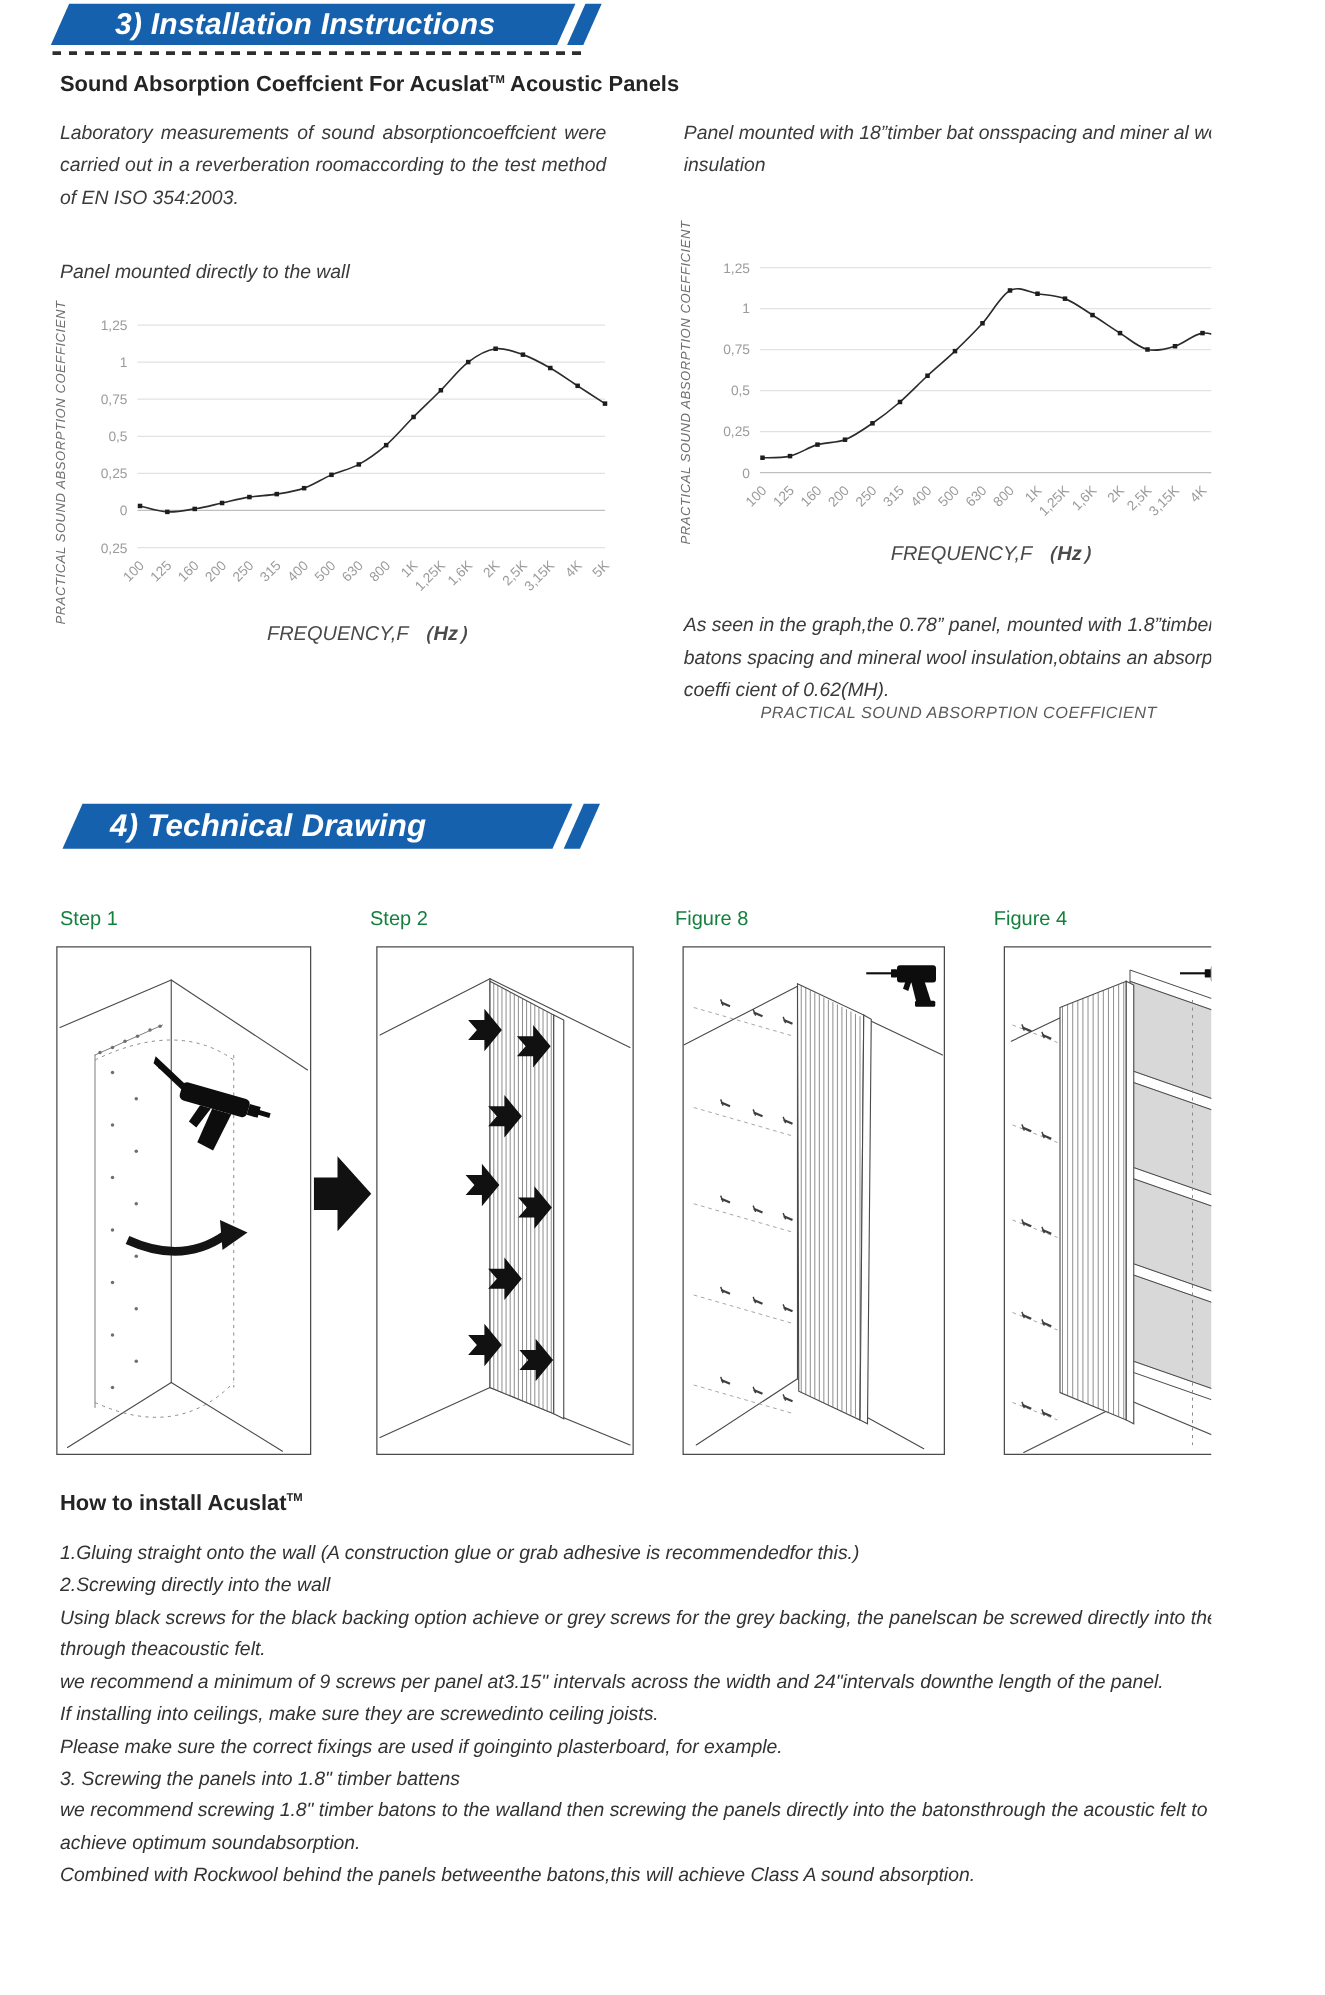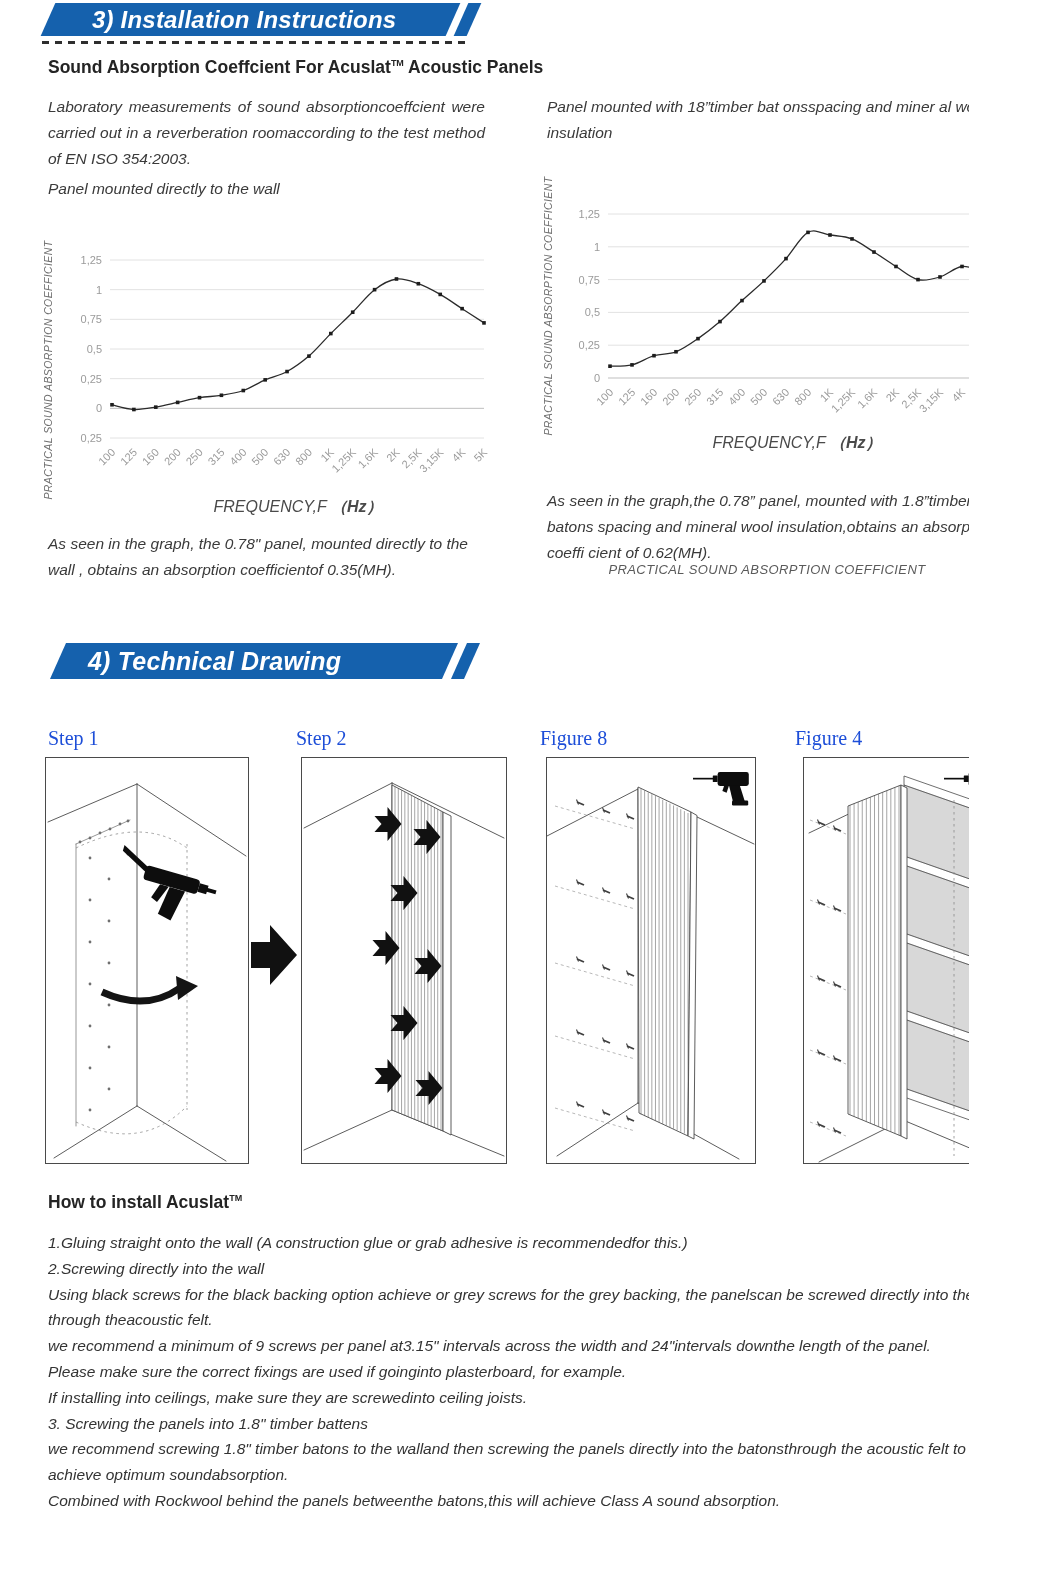--- a/index.html
+++ b/index.html
@@ -13,21 +13,21 @@
   .dashrow{position:absolute;height:3px;
            background:repeating-linear-gradient(90deg,#2e2e2e 0 7px,transparent 7px 13px);}
   
   .h1{position:absolute;font-weight:bold;font-size:17.5px;color:#242424;}
   sup.tm{font-size:9px;font-weight:bold;}
   .para{position:absolute;font-style:italic;font-size:15.5px;line-height:26px;color:#3a3a3a;}
   .just{text-align:justify;}
   .chart-title{position:absolute;font-style:italic;font-size:15.5px;color:#3a3a3a;}
   .caption{position:absolute;font-style:italic;font-size:13px;color:#5a5a5a;
            letter-spacing:0.4px;text-align:center;}
-  .figlabel{position:absolute;font-size:20px;color:#1d4ed8;font-family:Liberation Serif, serif;}
+  .figlabel{position:absolute;font-size:16px;color:#15803d;}
   .install-head{position:absolute;font-weight:bold;font-size:17.5px;color:#242424;}
   .install-lines{position:absolute;font-style:italic;font-size:15.5px;line-height:25.8px;color:#333;}
   .install-lines p{margin:0;}
   
   svg.chart{position:absolute;overflow:visible;}
   svg.chart text.tick{font-family:"Liberation Sans",sans-serif;font-size:11px;fill:#9b9b9b;}
   svg.chart text.ylab{font-family:"Liberation Sans",sans-serif;font-style:italic;font-size:10.5px;
                       fill:#6f6f6f;letter-spacing:0.4px;}
   svg.chart text.xlab{font-family:"Liberation Sans",sans-serif;font-style:italic;font-size:16px;fill:#4a4a4a;}
   svg.chart tspan.xlab-units{font-weight:bold;}
@@ -81,21 +81,21 @@
     <div class="banner-bg" style="left:421px;width:13px;"></div>
     <div class="banner-text" style="left:52px;font-size:24px;line-height:33px;">3) Installation Instructions</div>
   </div>
   <div class="dashrow" style="left:42px;top:41px;width:428px;"></div>
 
   <div class="h1" style="left:48px;top:57px;"><span>Sound Absorption Coeffcient  For Acuslat</span><sup class="tm">TM</sup><span> Acoustic Panels</span></div>
 
   <div class="para just" style="left:48px;top:94px;width:437px;">Laboratory measurements of sound absorptioncoeffcient were carried out in a reverberation roomaccording to the test method of EN ISO 354:2003.</div>
   <div class="para" style="left:547px;top:94px;width:452px;">Panel mounted with 18”timber bat onsspacing and miner al wool insulation</div>
 
-  <div class="chart-title" style="left:48px;top:180px;">Panel mounted directly to the wall</div>
+  <div class="chart-title" style="left:48px;top:209px;">Panel mounted directly to the wall</div>
   <svg class="chart" style="left:40px;top:222px;" width="460" height="300" viewBox="0 0 460 300">
       <line x1="70" y1="38" x2="444" y2="38" stroke="#e2e2e2" stroke-width="1"></line>
       <text x="62" y="42" text-anchor="end" class="tick">1,25</text>
       <line x1="70" y1="67.66666666666667" x2="444" y2="67.66666666666667" stroke="#e2e2e2" stroke-width="1"></line>
       <text x="62" y="71.66666666666667" text-anchor="end" class="tick">1</text>
       <line x1="70" y1="97.33333333333334" x2="444" y2="97.33333333333334" stroke="#e2e2e2" stroke-width="1"></line>
       <text x="62" y="101.33333333333334" text-anchor="end" class="tick">0,75</text>
       <line x1="70" y1="127" x2="444" y2="127" stroke="#e2e2e2" stroke-width="1"></line>
       <text x="62" y="131" text-anchor="end" class="tick">0,5</text>
       <line x1="70" y1="156.66666666666669" x2="444" y2="156.66666666666669" stroke="#e2e2e2" stroke-width="1"></line>
@@ -192,21 +192,20 @@
       <rect x="332.2" y="82.248" width="3.6" height="3.6" fill="#1d1d1d"></rect>
       <rect x="354.2" y="96.67999999999999" width="3.6" height="3.6" fill="#1d1d1d"></rect>
       <rect x="376.2" y="109.8" width="3.6" height="3.6" fill="#1d1d1d"></rect>
       <rect x="398.2" y="107.176" width="3.6" height="3.6" fill="#1d1d1d"></rect>
       <rect x="420.2" y="96.67999999999999" width="3.6" height="3.6" fill="#1d1d1d"></rect>
       <rect x="442.2" y="101.92799999999998" width="3.6" height="3.6" fill="#1d1d1d"></rect>
       <text x="12" y="138" text-anchor="middle" class="ylab" transform="rotate(-90 12 138)">PRACTICAL SOUND ABSORPTION COEFFICIENT</text>
       <text x="257" y="280" text-anchor="middle" class="xlab"><tspan>FREQUENCY,F </tspan><tspan class="xlab-units">（Hz）</tspan></text>
     </svg>
 
-  <div class="para" style="left:48px;top:531px;width:448px;">As seen in the graph, the 0.78" panel, mounted directly to the wall , obtains an absorption coefficientof 0.35(MH).</div>
   <div class="para" style="left:547px;top:488px;width:460px;">As seen in the graph,the 0.78” panel, mounted with 1.8”timber batons spacing and mineral wool insulation,obtains an absorption coeffi cient of 0.62(MH).</div>
   <div class="caption" style="left:547px;top:562px;width:440px;">PRACTICAL SOUND ABSORPTION COEFFICIENT</div>
 
   <div class="banner" style="left:48px;top:643px;width:430px;height:36px;">
     <div class="banner-bg" style="left:10px;width:392px;"></div>
     <div class="banner-bg" style="left:411px;width:13px;"></div>
     <div class="banner-text" style="left:40px;font-size:25px;line-height:36px;">4) Technical Drawing</div>
   </div>
 
   <div class="figlabel" style="left:48px;top:727px;">Step 1</div>
@@ -419,20 +418,20 @@
     <use href="#drill" xlink:href="#drill" transform="translate(140,12) scale(0.6)"></use>
   </svg>
 
   <div class="install-head" style="left:48px;top:1192px;"><span>How to install Acuslat</span><sup class="tm">TM</sup></div>
 
   <div class="install-lines" style="left:48px;top:1230px;width:965px;">
     <p>1.Gluing straight onto the wall (A construction glue or grab adhesive is recommendedfor this.)</p>
     <p>2.Screwing directly into the wall</p>
     <p>Using black screws for the black backing option achieve or grey screws for the grey backing, the panelscan be screwed directly into the wall through theacoustic felt.</p>
     <p>we recommend a minimum of 9 screws per panel at3.15" intervals across the width and 24"intervals downthe length of the panel.</p>
+    <p>If installing into ceilings, make sure they are screwedinto ceiling joists.</p>
     <p>Please make sure the correct fixings are used if goinginto plasterboard, for example.</p>
-    <p>If installing into ceilings, make sure they are screwedinto ceiling joists.</p>
     <p>3. Screwing the panels into 1.8" timber battens</p>
     <p>we recommend screwing 1.8" timber batons to the walland then screwing the panels directly into the batonsthrough the acoustic felt to achieve optimum soundabsorption.</p>
     <p>Combined with Rockwool behind the panels betweenthe batons,this will achieve Class A sound absorption.</p>
   </div>
 
 </div>
 
 </body></html>

